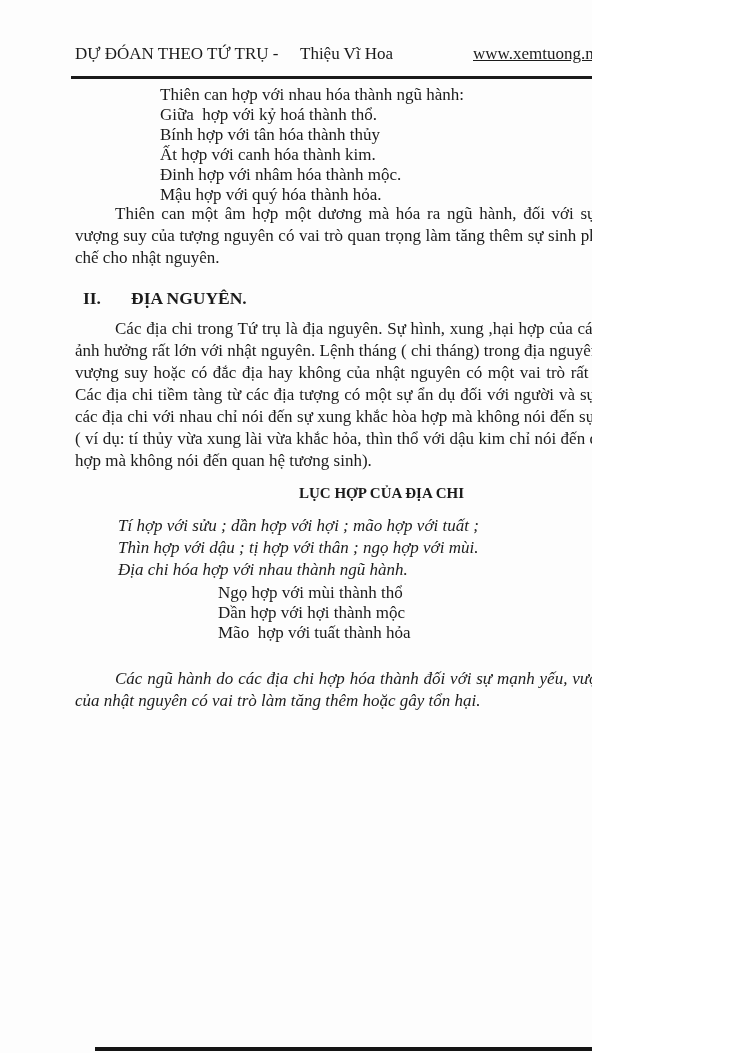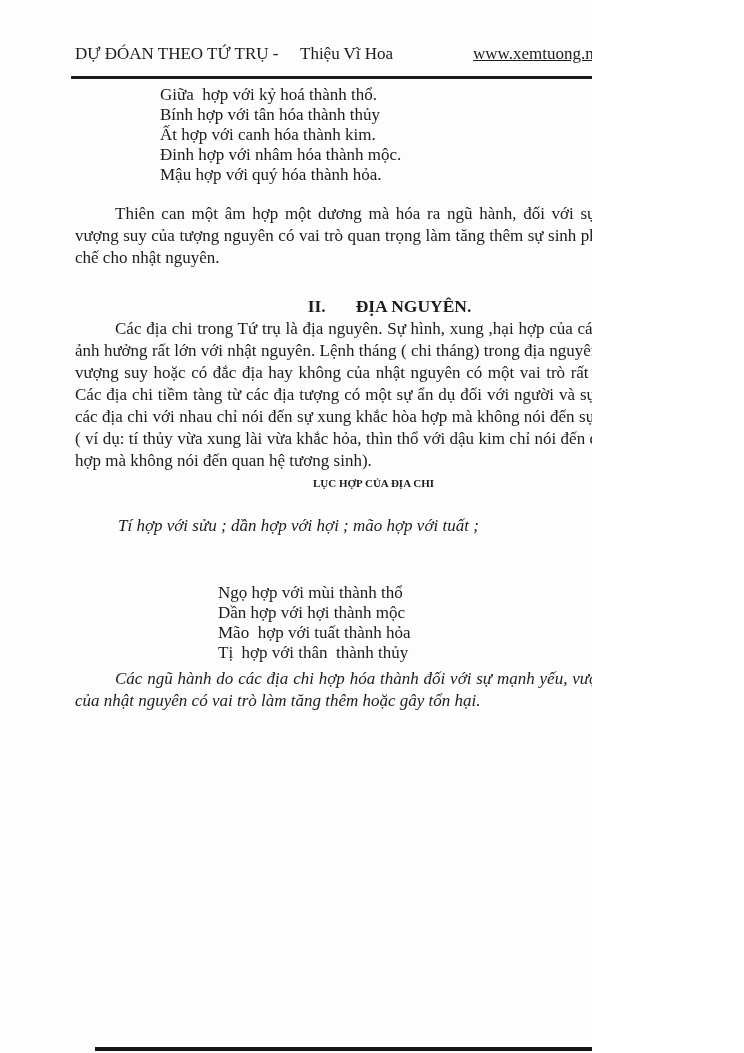--- a/index.html
+++ b/index.html
@@ -64,34 +64,33 @@
   }
   .para-1 { top: 203px; }
   .para-2 { top: 318px; }
   .para-3 { top: 668px; font-style: italic; }
 
   .sec-heading {
     position: absolute;
     top: 280px;
     left: 0;
     width: 597px;
-    margin: 16px;
+    margin: 8px;
     font-size: 17.5px;
     font-weight: bold;
     display: flex;
-    justify-content: center;
     gap: 30px;
   }
   .sub-heading {
     position: absolute;
     top: 477px;
     left: 0;
     width: 597px;
-    margin: 0;
-    font-size: 11px;
+    margin: 8px;
+    font-size: 15px;
     font-weight: bold;
     text-align: center;
   }
   .scan-artifact {
     position: absolute;
     top: 1047px;
     left: 95px;
     width: 560px;
     height: 4px;
     background: #141414;
@@ -107,47 +106,49 @@
     <span class="h-author">Thiệu Vĩ  Hoa</span>
     <span class="h-site">www.xemtuong.net</span>
     <span class="h-page">35</span>
   </header>
 
   <div class="header-rule"></div>
 
   <main class="content">
 
     <div class="block stems-block lh20">
+      <div class="line">Thiên can hợp với nhau hóa thành ngũ hành:</div>
       <div class="line">Giữa  hợp với kỷ hoá thành thổ.</div>
       <div class="line">Bính hợp với tân hóa thành thủy</div>
       <div class="line">Ất hợp với canh hóa thành kim.</div>
       <div class="line">Đinh hợp với nhâm hóa thành mộc.</div>
       <div class="line">Mậu hợp với quý hóa thành hỏa.</div>
     </div>
 
     <p class="para para-1">Thiên can một âm hợp một dương mà hóa ra ngũ hành, đối với sự mạnh yếu vượng suy của tượng nguyên có vai trò quan trọng làm tăng thêm sự sinh phù hay khắc chế cho nhật nguyên.</p>
 
     <h2 class="sec-heading">
       <span>II.</span>
       <span>ĐỊA NGUYÊN.</span>
     </h2>
 
     <p class="para para-2">Các địa chi trong Tứ trụ là địa nguyên. Sự hình, xung ,hại hợp của các địa chi có ảnh hưởng rất lớn với nhật nguyên. Lệnh tháng ( chi tháng) trong địa nguyên đối với sự vượng suy hoặc có đắc địa hay không của nhật nguyên có một vai trò rất quyết định. Các địa chi tiềm tàng từ các địa tượng có một sự ẩn dụ đối với người và sự việc. Giữa các địa chi với nhau chỉ nói đến sự xung khắc hòa hợp mà không nói đến sự tương sinh ( ví dụ: tí thủy vừa xung lài vừa khắc hỏa, thìn thổ với dậu kim chỉ nói đến quan hệ hòa hợp mà không nói đến quan hệ tương sinh).</p>
 
     <h3 class="sub-heading">LỤC HỢP CỦA ĐỊA CHI</h3>
 
     <div class="block pairs-block lh22">
       <div class="line">Tí hợp với sửu ; dần hợp với hợi ; mão hợp với tuất ;</div>
+      <div class="line">Thìn hợp với dậu ; tị hợp với thân ; ngọ hợp với mùi.</div>
+      <div class="line">Địa chi hóa hợp với nhau thành ngũ hành.</div>
     </div>
 
     <div class="block combos-block lh20">
       <div class="line">Ngọ hợp với mùi thành thổ</div>
       <div class="line">Dần hợp với hợi thành mộc</div>
       <div class="line">Mão  hợp với tuất thành hỏa</div>
-      <div class="line">Tị  hợp với thân  thành thủy</div>
     </div>
 
     <p class="para para-3">Các ngũ hành do các địa chi hợp hóa thành đối với sự mạnh yếu, vượng hay suy của nhật nguyên có vai trò làm tăng thêm hoặc gây tổn hại.</p>
 
   </main>
 
   <div class="scan-artifact"></div>
 
 </div>
 

